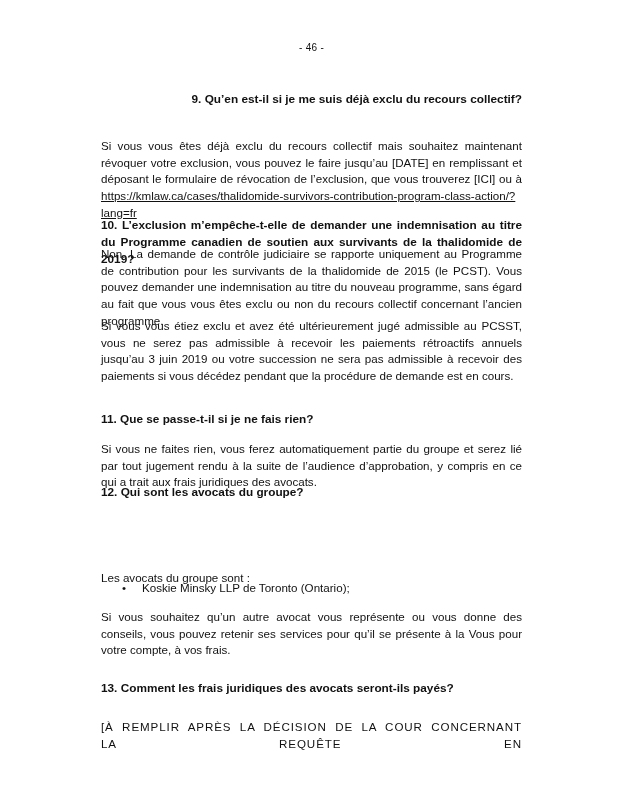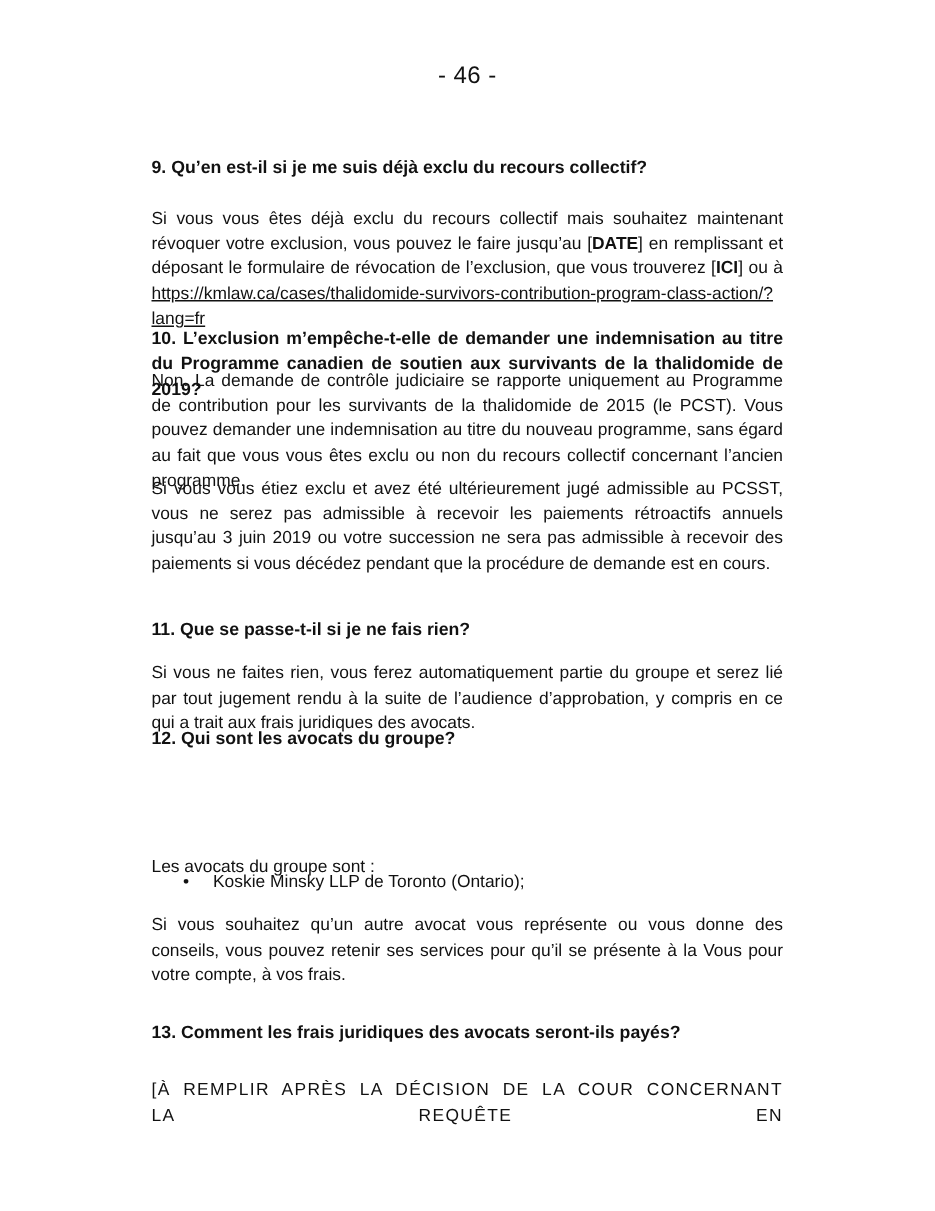--- a/index.html
+++ b/index.html
@@ -1,38 +1,38 @@
 <!DOCTYPE html>
 <html><head>
 <meta charset="utf-8">
 <style>
   html, body { margin: 0; padding: 0; background: #ffffff; }
   body { width: 623px; height: 807px; position: relative; overflow: hidden;
          font-family: "Liberation Sans", "DejaVu Sans", sans-serif; color: #111111; }
   .page-number { position: absolute; top: 42px; left: 0; width: 623px; text-align: center;
-                 font-size: 16px; letter-spacing: 0.3px; }
+                 font-size: 10px; letter-spacing: 0.3px; }
   .blk { position: absolute; left: 101px; width: 421px; font-size: 11.6px; line-height: 16.7px; }
   .h { font-weight: bold; font-size: 11.8px; }
   .just { text-align: justify; text-align-last: left; }
   .justall { text-align: justify; text-align-last: justify; }
   .link { text-decoration: underline; color: #111111; }
-  .b { font-weight: bold; }
+  .b { font-weight: normal; }
   .bullet-row { position: absolute; left: 101px; width: 421px; font-size: 11.6px; line-height: 16.7px; }
   .bullet-dot { position: absolute; left: 21px; top: 0; }
   .bullet-text { position: absolute; left: 41px; top: 0; white-space: nowrap; }
   .spaced { letter-spacing: 0.9px; word-spacing: 3px; }
 </style>
 </head>
 <body>
 
 <div>
 
   <div class="page-number">- 46 -</div>
 
-  <div class="blk h" style="top:103px;">9. Qu’en est-il si je me suis déjà exclu du recours collectif?</div>
+  <div class="blk h" style="top:91px;text-align:right;">9. Qu’en est-il si je me suis déjà exclu du recours collectif?</div>
   <div class="blk just" style="top:138px;">
     <span>Si vous vous êtes déjà exclu du recours collectif mais souhaitez maintenant révoquer votre exclusion, vous pouvez le faire jusqu’au [</span><span class="b">DATE</span><span>] en remplissant et déposant le formulaire de révocation de l’exclusion, que vous trouverez [</span><span class="b">ICI</span><span>] ou à </span><a class="link">https://kmlaw.ca/cases/thalidomide-survivors-contribution-program-class-action/?lang=fr</a>
   </div>
 
   <div class="blk h justall" style="top:217px; line-height:17px;">10. L’exclusion m’empêche-t-elle de demander une indemnisation au titre du Programme canadien de soutien aux survivants de la thalidomide de 2019?</div>
   <div class="blk just" style="top:246px;">Non. La demande de contrôle judiciaire se rapporte uniquement au Programme de contribution pour les survivants de la thalidomide de 2015 (le PCST). Vous pouvez demander une indemnisation au titre du nouveau programme, sans égard au fait que vous vous êtes exclu ou non du recours collectif concernant l’ancien programme.</div>
   <div class="blk just" style="top:318px;">Si vous vous étiez exclu et avez été ultérieurement jugé admissible au PCSST, vous ne serez pas admissible à recevoir les paiements rétroactifs annuels jusqu’au 3 juin 2019 ou votre succession ne sera pas admissible à recevoir des paiements si vous décédez pendant que la procédure de demande est en cours.</div>
 
   <div class="blk h" style="top:411px;">11. Que se passe-t-il si je ne fais rien?</div>
   <div class="blk just" style="top:441px;">Si vous ne faites rien, vous ferez automatiquement partie du groupe et serez lié par tout jugement rendu à la suite de l’audience d’approbation, y compris en ce qui a trait aux frais juridiques des avocats.</div>

